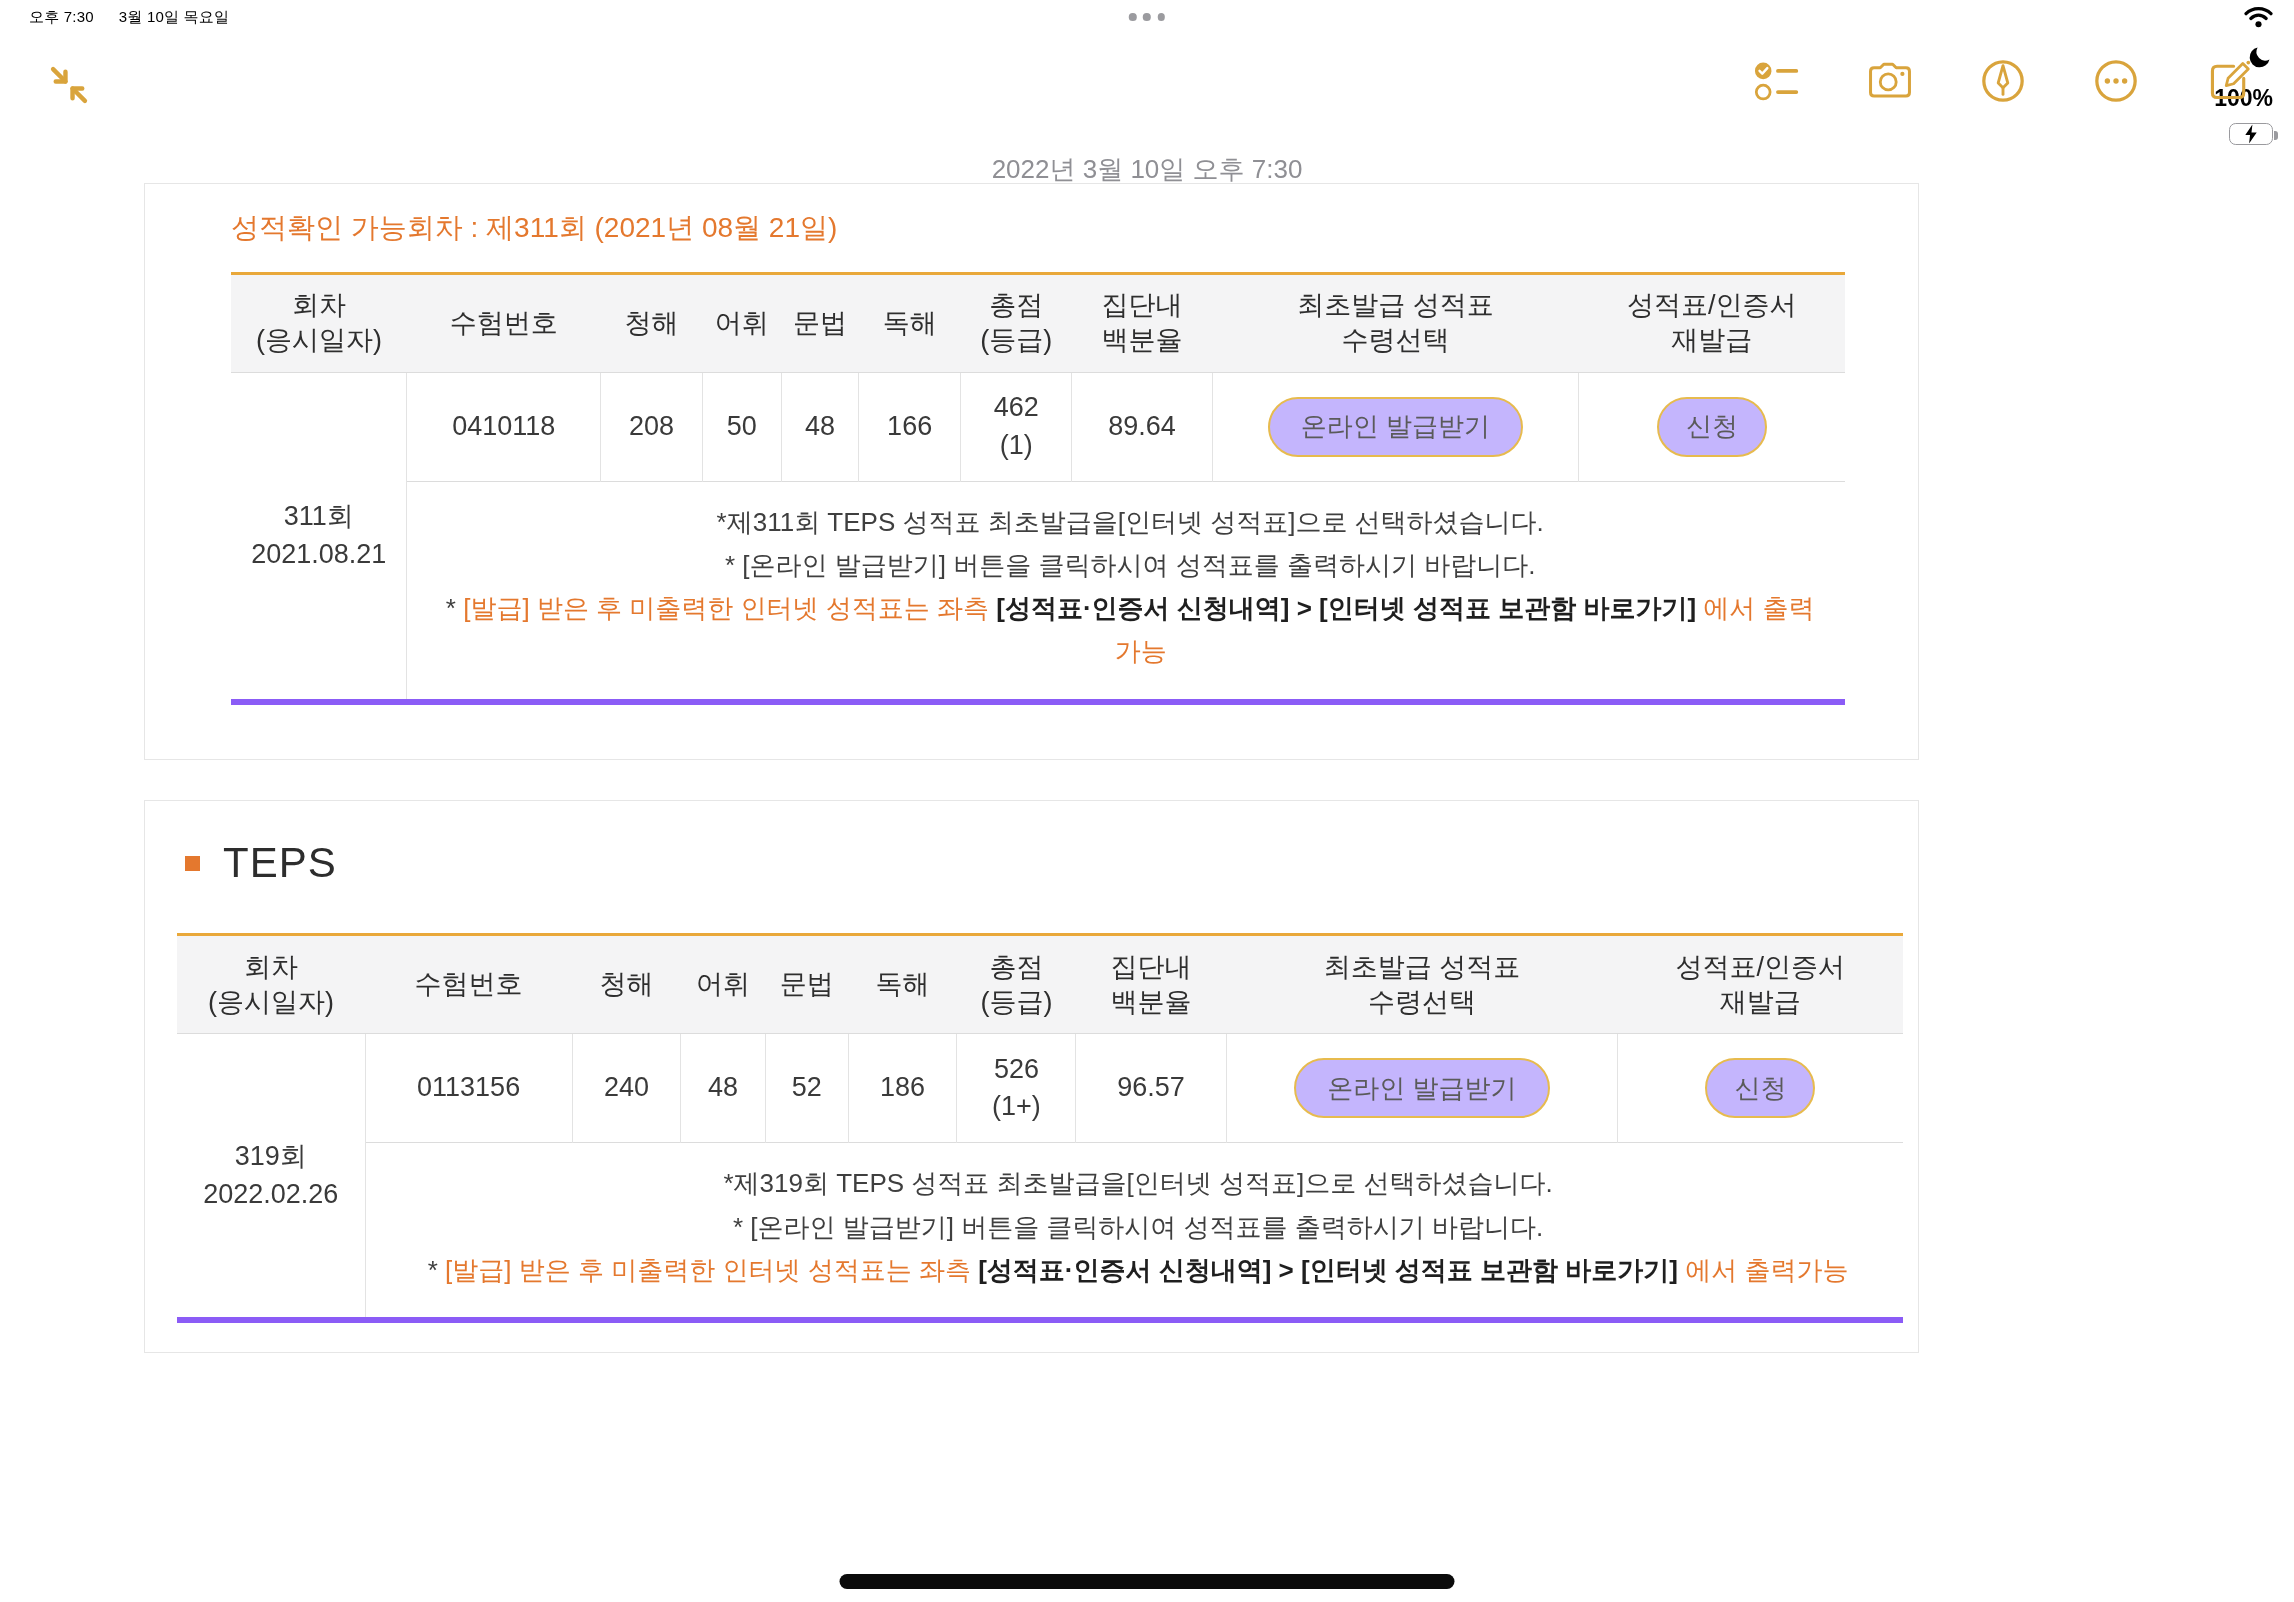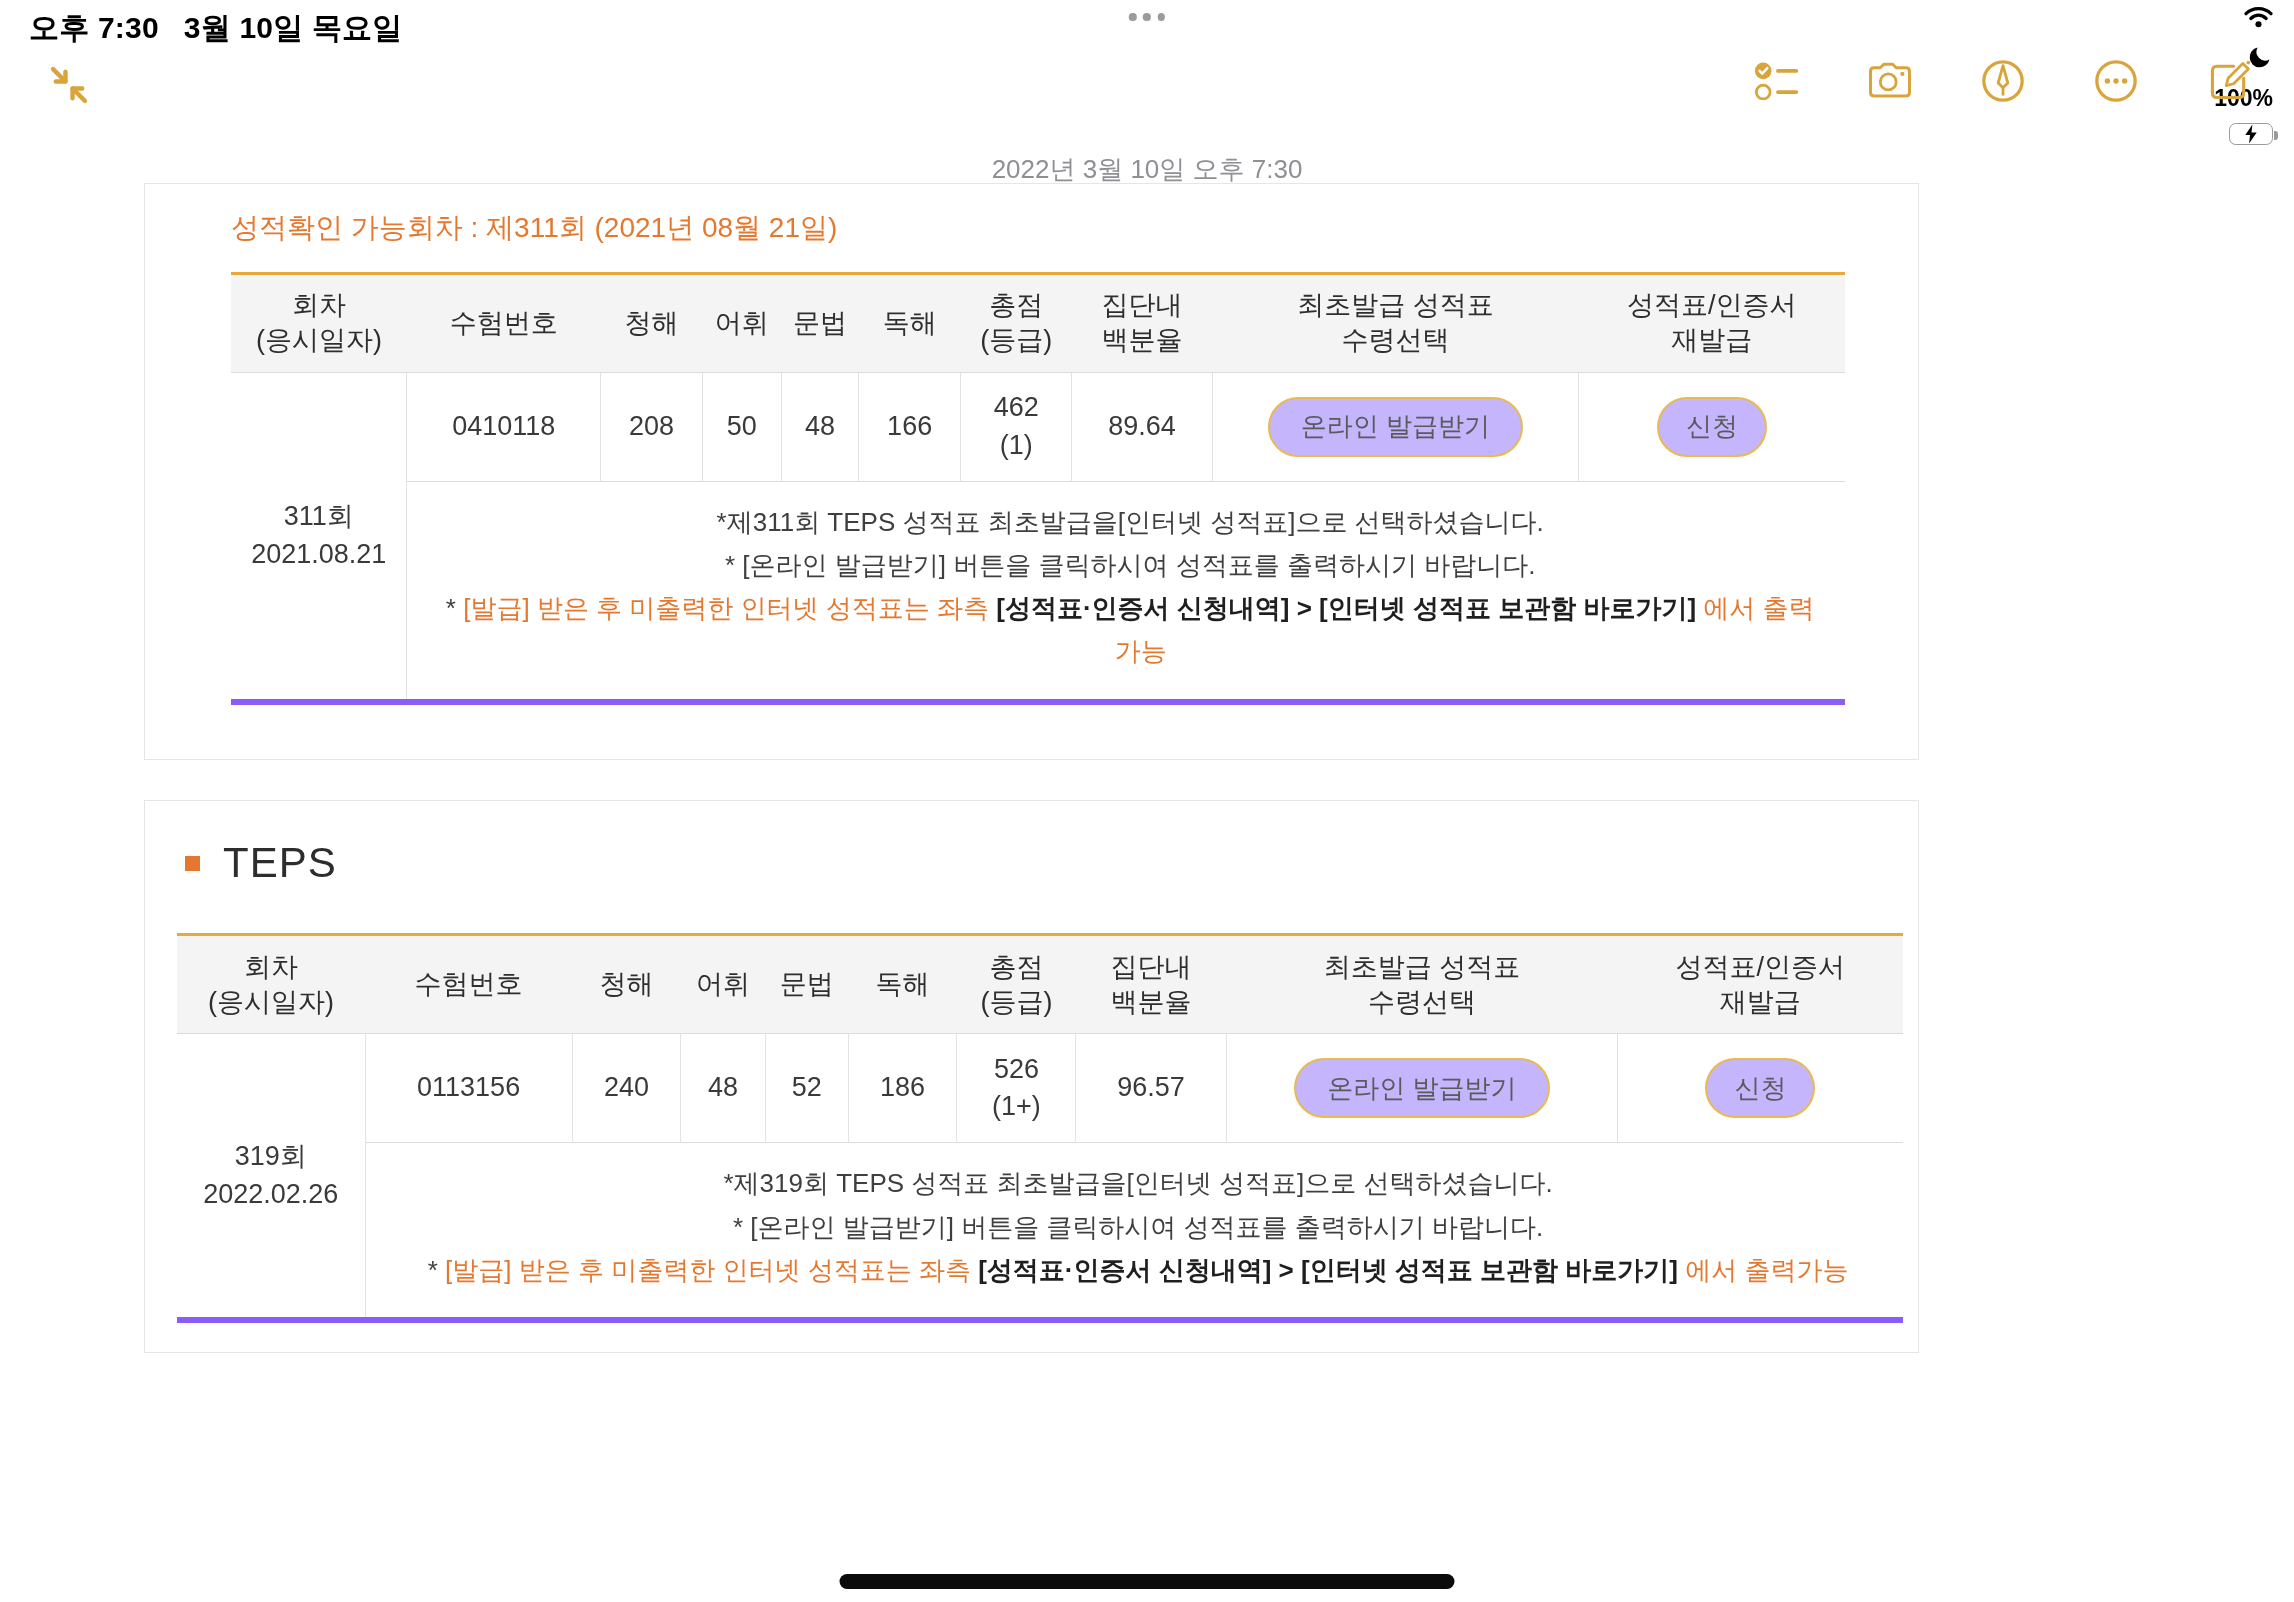--- a/index.html
+++ b/index.html
@@ -1,21 +1,21 @@
 <!DOCTYPE html>
 <html><head>
 <meta charset="utf-8">
 <style>
   * { margin:0; padding:0; box-sizing:border-box; }
   html,body { width:2294px; height:1602px; background:#ffffff; overflow:hidden;
               font-family:"Liberation Sans","DejaVu Sans",sans-serif; color:#333; }
 
   
   .statusbar { position:absolute; top:0; left:0; width:2294px; height:42px; }
-  .sb-left { position:absolute; left:29px; top:7.7px; font-size:30px; font-weight:bold; color:#000; letter-spacing:0.2px; }
+  .sb-left { position:absolute; left:29px; top:7.7px; font-size:15px; font-weight:normal; color:#000; letter-spacing:0.2px; }
   .sb-left span { margin-right:25px; }
   .sb-dots { position:absolute; left:50%; top:13.4px; transform:translateX(-50%); display:flex; gap:6.7px; }
   .sb-dots i { width:7.7px; height:7.7px; border-radius:50%; background:#9b9b9f; }
   .sb-right { position:absolute; right:21px; top:5.8px; display:flex; align-items:flex-end; gap:11.5px;flex-direction:column; }
   .sb-right .pct { font-size:23px; font-weight:bold; color:#000; }
   .batt { position:relative; width:44px; height:22px; border:1.9px solid #9a9a9e; border-radius:6.7px; padding:1.9px; }
   .batt .fill { width:100%; height:100%; border-radius:2.9px; }
   .batt .cap { position:absolute; right:-5.8px; top:6.7px; width:3.8px; height:8.6px; background:#9a9a9e; border-radius:0 2.9px 2.9px 0; }
   .batt svg { position:absolute; left:50%; top:50%; transform:translate(-50%,-50%); }
 

